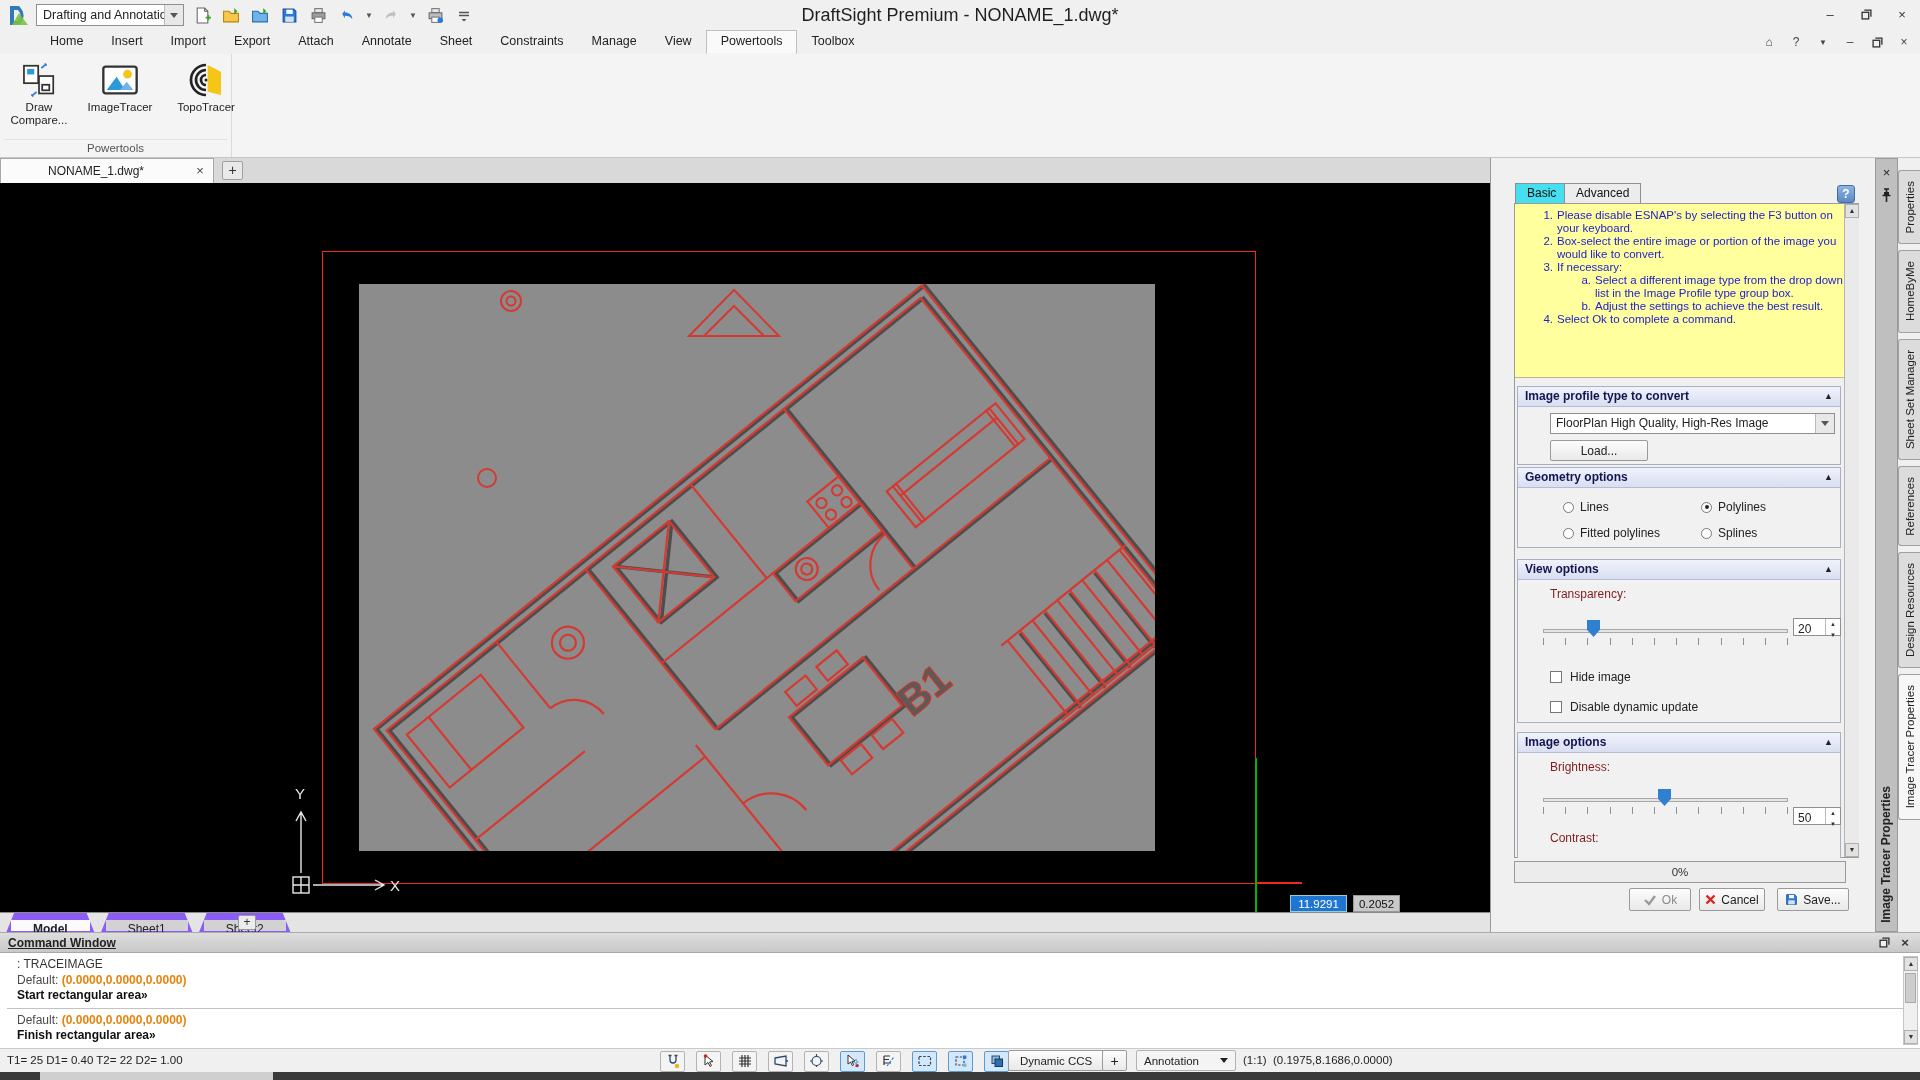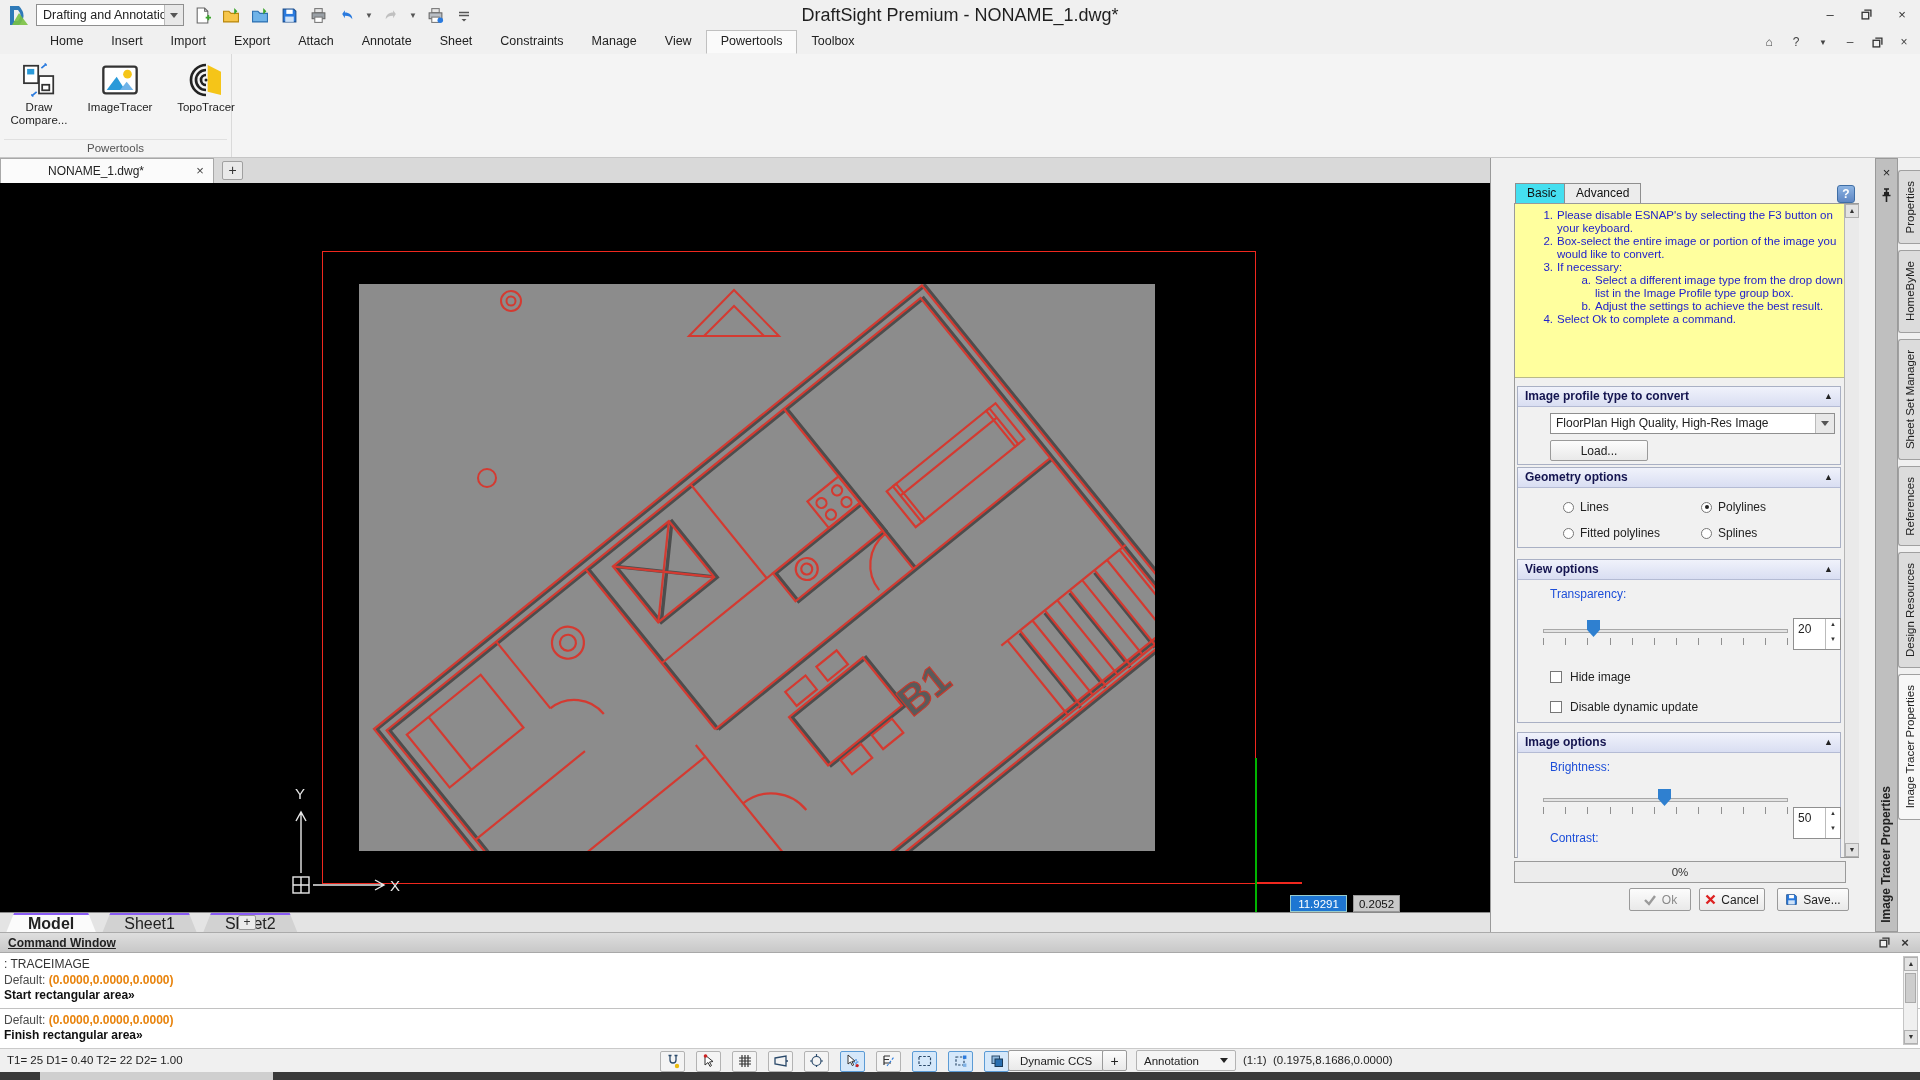--- a/index.html
+++ b/index.html
@@ -94,27 +94,27 @@
   .combo .cb-text { flex:1; padding:2px 5px; font-size:12px; white-space:nowrap; overflow:hidden; }
   .combo .cb-btn { width:19px; background:#e8e8e8; border-left:1px solid #bbb; display:flex; align-items:center; justify-content:center; }
   .btn { background:linear-gradient(#fcfcfc,#e9e9e9); border:1px solid #9a9a9a; border-radius:2px;
     font-size:12px; text-align:center; color:#222; display:flex; align-items:center; justify-content:center; gap:5px; }
   #load-btn { position:absolute; left:32px; top:53px; width:98px; height:21px; }
   .radio-item { position:absolute; display:flex; align-items:center; gap:6px; font-size:12px; }
   .radio { width:11px; height:11px; border-radius:50%; border:1px solid #777; background:#fff; position:relative; }
   .radio.sel::after { content:""; position:absolute; left:2.5px; top:2.5px; width:4px; height:4px; border-radius:50%; background:#222; }
   .check-item { position:absolute; display:flex; align-items:center; gap:8px; font-size:12px; }
   .checkbox { width:12px; height:12px; border:1px solid #777; background:#fff; }
-  .slider-label { position:absolute; left:32px; font-size:12px; color:#1d4ed8; }
+  .slider-label { position:absolute; left:32px; font-size:12px; color:#7f1d1d; }
   .slider-track { position:absolute; left:25px; width:245px; height:4px; background:#e4e4e4; border:1px solid #a8a8a8; }
   .slider-handle { position:absolute; width:13px; height:17px; background:#2f80d0;
     clip-path:polygon(0 0,100% 0,100% 58%,50% 100%,0 58%); }
   .slider-ticks { position:absolute; left:25px; width:246px; height:7px;
     background:repeating-linear-gradient(to right,#909090 0 1px,transparent 1px 22.2px); }
-  .spin { position:absolute; left:275px; width:48px; height:32px; background:#fff; border:1px solid #8f8f8f; display:flex; }
+  .spin { position:absolute; left:275px; width:48px; height:18px; background:#fff; border:1px solid #8f8f8f; display:flex; }
   .spin .sval { flex:1; padding:3px 4px; font-size:12px; }
   .spin .sarr { width:15px; border-left:1px solid #bbb; display:flex; flex-direction:column; }
   .spin .sarr div { flex:1; font-size:6px; color:#333; text-align:center; line-height:11px; }
   #progress { position:absolute; left:23px; top:703px; width:332px; height:22px; border:1px solid #9a9a9a;
     background:#ececec; text-align:center; line-height:20px; font-size:11.5px; color:#333; }
   #ok-btn { position:absolute; left:138px; top:730px; width:62px; height:23px; color:#8a8a8a; }
   #cancel-btn { position:absolute; left:208px; top:730px; width:66px; height:23px; }
   #save-btn { position:absolute; left:286px; top:730px; width:72px; height:23px; }
   #panel-title-col { position:absolute; left:384px; top:0; width:23px; height:774px; background:#bfbfbf; border:1px solid #9a9a9a; }
   .vtext { writing-mode:vertical-rl; transform:rotate(180deg); font-size:11.5px; color:#222; }
@@ -122,33 +122,33 @@
   #panel-close { position:absolute; left:2px; top:6px; width:17px; height:17px; text-align:center; line-height:16px; font-size:13px; color:#222; }
   #panel-pin { position:absolute; left:3px; top:28px; width:15px; height:17px; }
   #side-tabs { position:absolute; left:407px; top:12px; width:23px; display:flex; flex-direction:column; gap:6px; }
   .vtab { background:#dcdcdc; border:1px solid #a0a0a0; border-right:none; border-radius:3px 0 0 3px;
     padding:10px 2px; display:flex; justify-content:center; }
   .vtab.active { background:#f7f7f7; }
 
   
   #sheettabs { position:absolute; left:0; top:912px; width:1490px; height:20px; background:#e4e4e4; border-top:1px solid #8a8a8a; }
   #sheet-tabs { position:absolute; left:4px; top:0; display:flex; gap:2px; height:19px; align-items:flex-start; }
-  .stab { height:25px; padding:0 22px; line-height:18px; font-size:16px; background:#d2d2d2;
-    clip-path:polygon(10px 0,calc(100% - 10px) 0,100% 100%,0 100%); border:2px solid #8b5cf6; }
+  .stab { height:25px; padding:0 22px; line-height:18px; font-size:12px; background:#d2d2d2;
+    clip-path:polygon(10px 0,calc(100% - 10px) 0,100% 100%,0 100%); border:7px solid #8b5cf6; }
   .stab.active { background:#fbfbfb; font-weight:bold; }
   #sheet-new { position:absolute; left:238px; top:2px; width:18px; height:15px; background:#ececec; border:1px solid #9a9a9a;
     border-radius:2px; text-align:center; line-height:13px; font-size:12px; color:#333; }
 
   
   #cmdwin { position:absolute; left:0; top:932px; width:1920px; height:116px; }
   #cmd-header { position:absolute; left:0; top:0; width:100%; height:21px; background:linear-gradient(#dedede,#c8c8c8);
     border-top:1px solid #aaa; border-bottom:1px solid #a8a8a8; font-weight:bold; font-size:12px; padding:3px 8px;text-decoration:underline; }
   #cmd-float { position:absolute; right:30px; top:4px; }
   #cmd-close { position:absolute; right:8px; top:2px; font-size:13px; color:#333; width:14px; text-align:center; }
-  #cmd-body { position:absolute; left:0; top:21px; width:100%; height:95px; background:#fff; padding:4px 4px; overflow:hidden; }
+  #cmd-body { position:absolute; left:0; top:21px; width:100%; height:95px; background:#fff; padding:4px 17px; overflow:hidden; }
   .cline { font-size:12px; line-height:15.5px; }
   .c-plain { color:#333; }
   .c-label { color:#4a4a4a; }
   .c-value { color:#e8830c; font-weight:bold; }
   .c-prompt { color:#101010; font-weight:bold; }
   .csep { border-top:1px solid #c2c2c2; margin:4px -10px; }
   #cmd-scroll { position:absolute; right:2px; top:24px; width:15px; height:89px; background:#f0f0f0; border:1px solid #c5c5c5; }
   #cmd-thumb { position:absolute; left:1px; top:16px; width:11px; height:30px; background:#cdcdcd; border:1px solid #aaa; }
 
   

